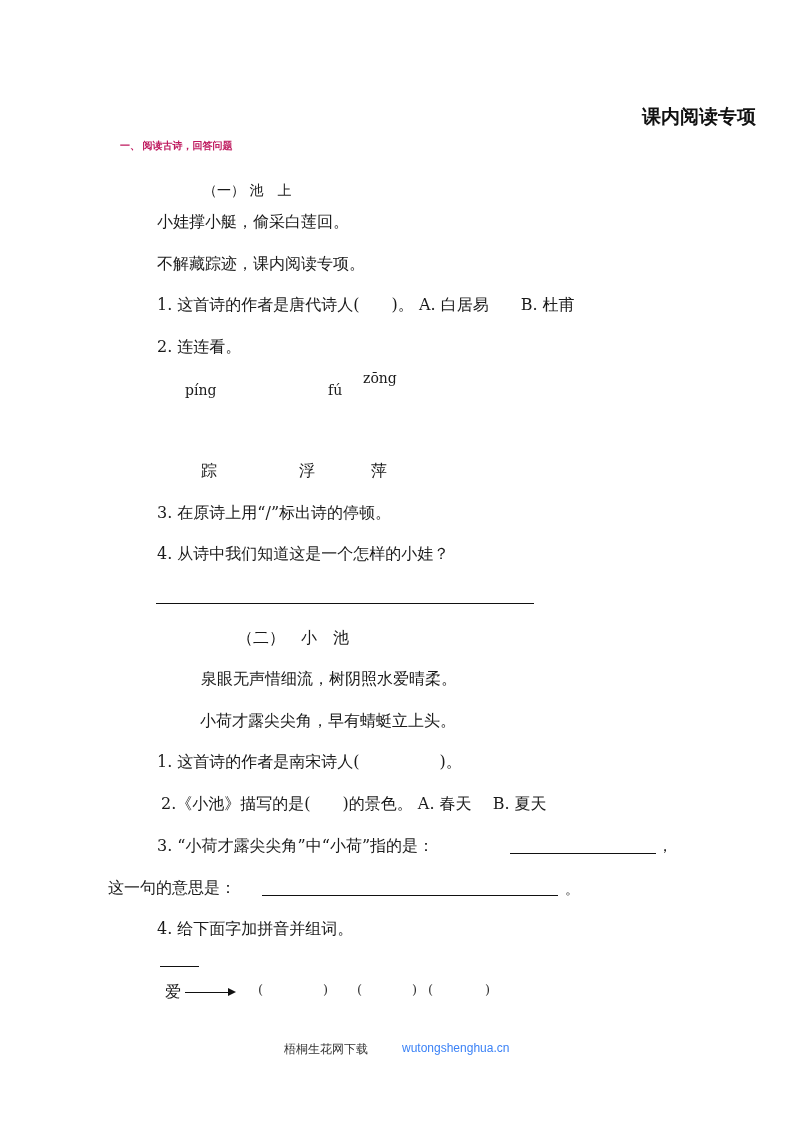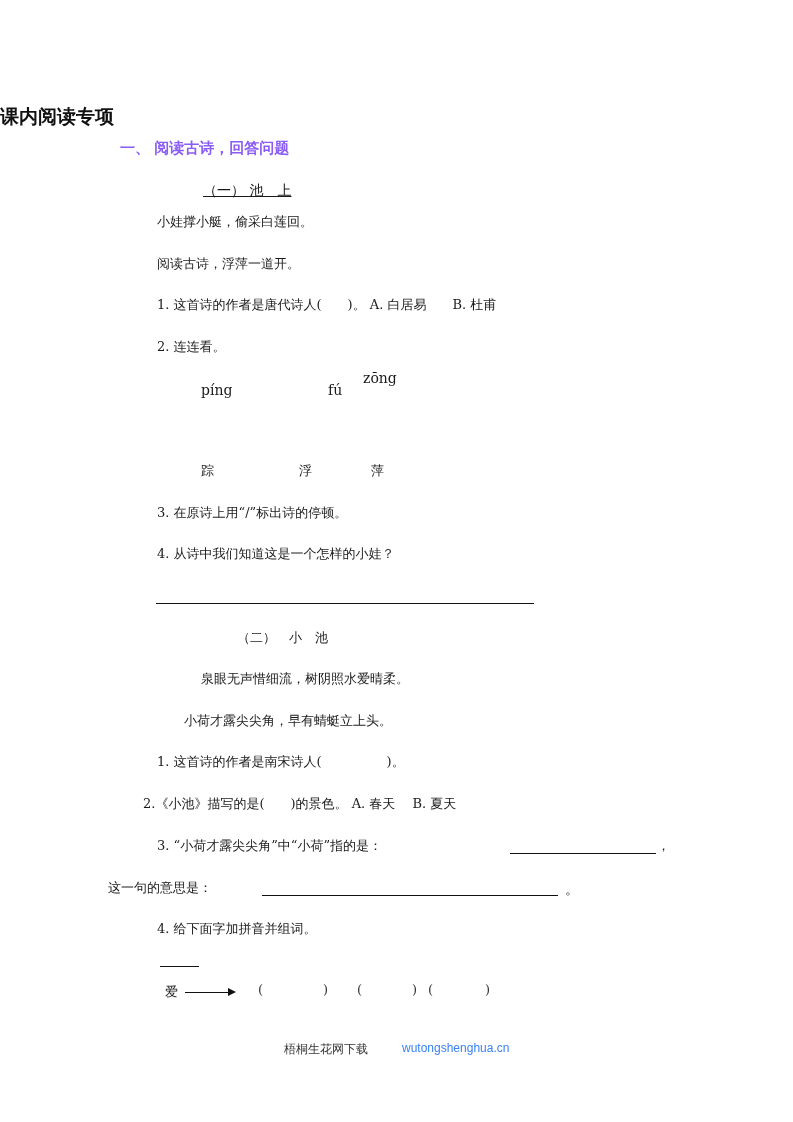--- a/index.html
+++ b/index.html
@@ -2,60 +2,60 @@
 <html><head>
   <meta charset="utf-8">
   <style>
     html, body { margin: 0; padding: 0; background: #ffffff; }
     body {
       width: 793px; height: 1122px; position: relative; overflow: hidden;
       font-family: "DejaVu Serif", "Liberation Serif", serif;
       color: #1a1a1a;
     }
     .abs { position: absolute; white-space: nowrap; }
-    .title { left: 0; width: 756px; top: 104px; text-align: left; font-size: 19px; font-weight: bold; font-family: "DejaVu Sans", "Liberation Sans", sans-serif; color: #111; }
-    .section { left: 120px; top: 139px; font-size: 15px; font-weight: bold; font-family: Liberation Sans, sans-serif; color: #8b5cf6; }
-    .t { font-size: 13px; line-height: 20px; }
+    .title { left: 0; width: 756px; top: 104px; text-align: right; font-size: 19px; font-weight: bold; font-family: "DejaVu Sans", "Liberation Sans", sans-serif; color: #111; }
+    .section { left: 120px; top: 139px; font-size: 10px; font-weight: bold; font-family: Liberation Serif, serif; color: #be185d; }
+    .t { font-size: 16px; line-height: 20px; }
     .small { font-size: 14px; }
     .line { position: absolute; height: 0; border-top: 1.3px solid #111; }
     .arrow-line { position: absolute; height: 0; border-top: 1.3px solid #111; }
     .arrow-head { position: absolute; width: 0; height: 0; border-top: 4px solid transparent; border-bottom: 4px solid transparent; border-left: 8px solid #111; }
     .paren { font-size: 13px; color: #333; }
     .footer { font-size: 12px; color: #333; font-family: Liberation Serif, serif; }
     .footer-url { font-family: "Liberation Sans", "DejaVu Sans", sans-serif; font-size: 12px; color: #3b82f6; }
   </style>
 </head>
 <body>
 
 <div class="abs title">课内阅读专项</div>
 <div class="abs section">一、 阅读古诗，回答问题</div>
 
-<div class="abs t small" style="left:203px; top:180px;text-decoration:underline;">（一） 池　上</div>
+<div class="abs t small" style="left:203px; top:180px;">（一） 池　上</div>
 <div class="abs t" style="left:157px; top:212px;">小娃撑小艇，偷采白莲回。</div>
-<div class="abs t" style="left:157px; top:254px;">阅读古诗，浮萍一道开。</div>
+<div class="abs t" style="left:157px; top:254px;">不解藏踪迹，课内阅读专项。</div>
 <div class="abs t" style="left:157px; top:295px;">1. 这首诗的作者是唐代诗人(　　)。 A. 白居易　　B. 杜甫</div>
 <div class="abs t" style="left:157px; top:337px;">2. 连连看。</div>
 
-<div class="abs t small" style="left:201px; top:380px;">píng</div>
+<div class="abs t small" style="left:185px; top:380px;">píng</div>
 <div class="abs t small" style="left:300px; top:380px;margin-left:28px;">fú</div>
 <div class="abs t small" style="left:363px; top:368px;">zōng</div>
 
 <div class="abs t" style="left:201px; top:461px;">踪</div>
 <div class="abs t" style="left:299px; top:461px;">浮</div>
 <div class="abs t" style="left:371px; top:461px;">萍</div>
 
 <div class="abs t" style="left:157px; top:503px;">3. 在原诗上用“/”标出诗的停顿。</div>
 <div class="abs t" style="left:157px; top:544px;">4. 从诗中我们知道这是一个怎样的小娃？</div>
 <div class="line" style="left:156px; top:603px; width:378px;"></div>
 
 <div class="abs t" style="left:237px; top:628px;">（二）　小　池</div>
 <div class="abs t" style="left:184px; top:669px;margin-left:17px;">泉眼无声惜细流，树阴照水爱晴柔。</div>
-<div class="abs t" style="left:184px; top:711px;">小荷才露尖尖角，早有蜻蜓立上头。</div>
+<div class="abs t" style="left:200px; top:711px;">小荷才露尖尖角，早有蜻蜓立上头。</div>
 <div class="abs t" style="left:157px; top:752px;">1. 这首诗的作者是南宋诗人(　　　　　)。</div>
-<div class="abs t" style="left:143px; top:794px;">2.《小池》描写的是(　　)的景色。 A. 春天　 B. 夏天</div>
+<div class="abs t" style="left:161px; top:794px;">2.《小池》描写的是(　　)的景色。 A. 春天　 B. 夏天</div>
 
 <div class="abs t" style="left:157px; top:836px;">3. “小荷才露尖尖角”中“小荷”指的是：</div>
 <div class="line" style="left:510px; top:853px; width:146px;"></div>
 <div class="abs t" style="left:657px; top:836px;">，</div>
 
 <div class="abs t" style="left:108px; top:878px;">这一句的意思是：</div>
 <div class="line" style="left:262px; top:895px; width:296px;"></div>
 <div class="abs t small" style="left:565px; top:879px;">。</div>
 
 <div class="abs t" style="left:157px; top:919px;">4. 给下面字加拼音并组词。</div>

